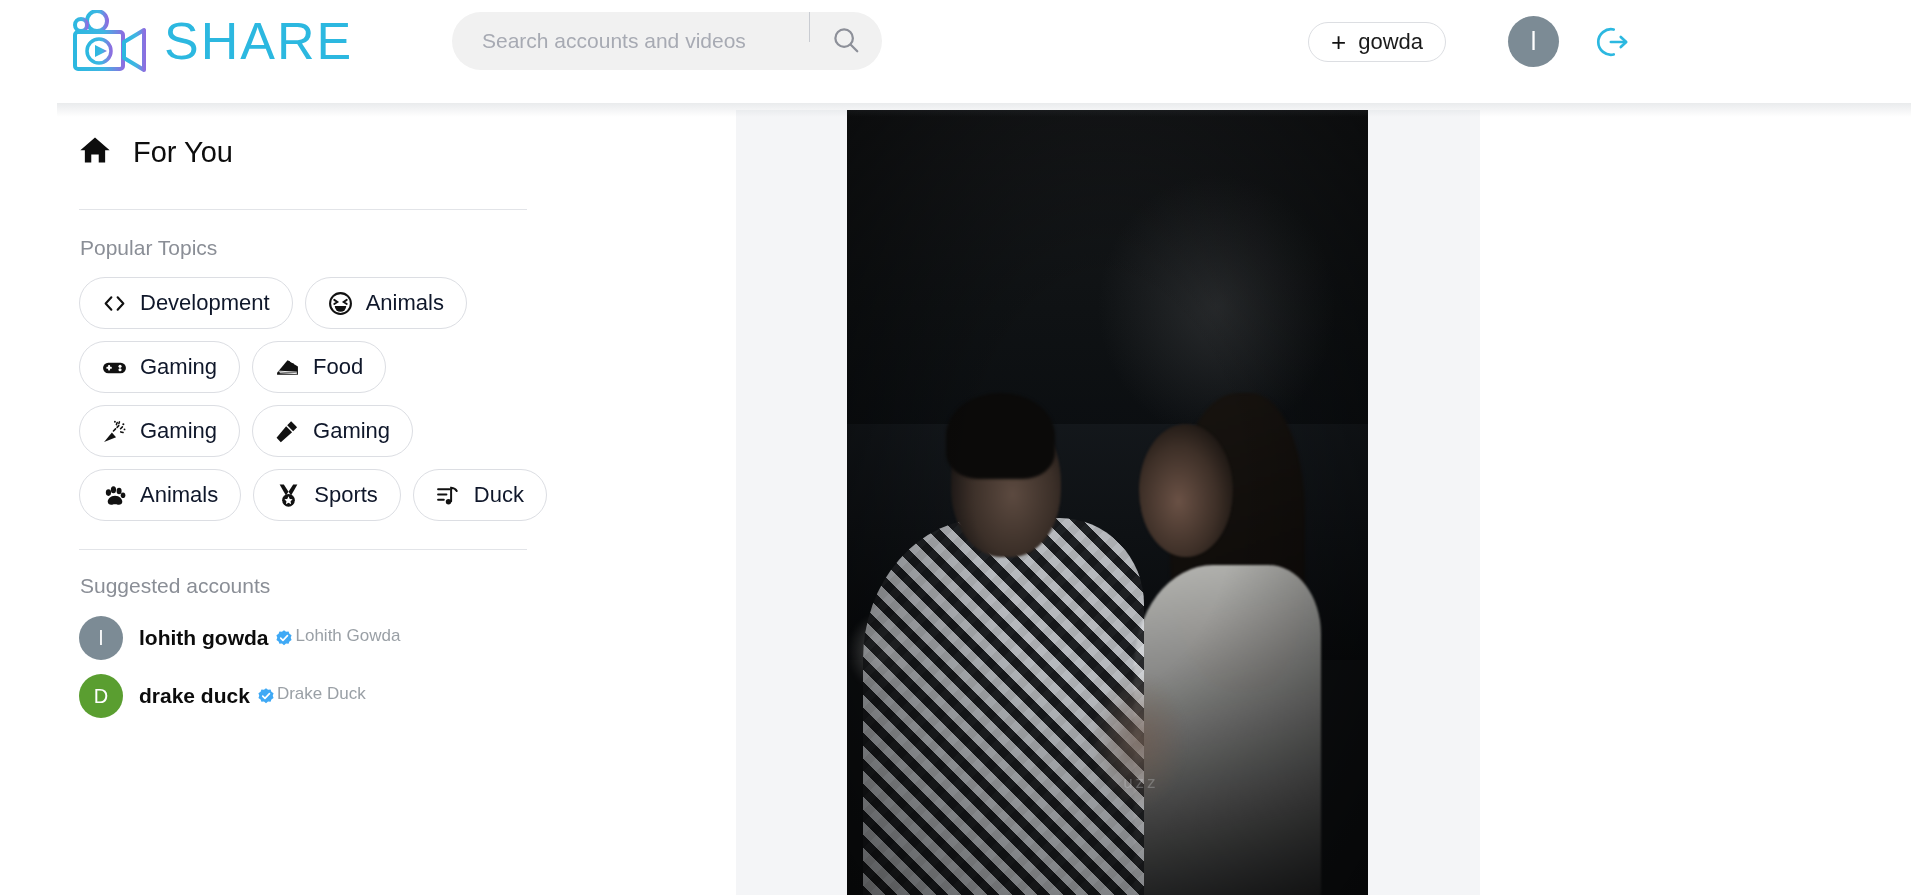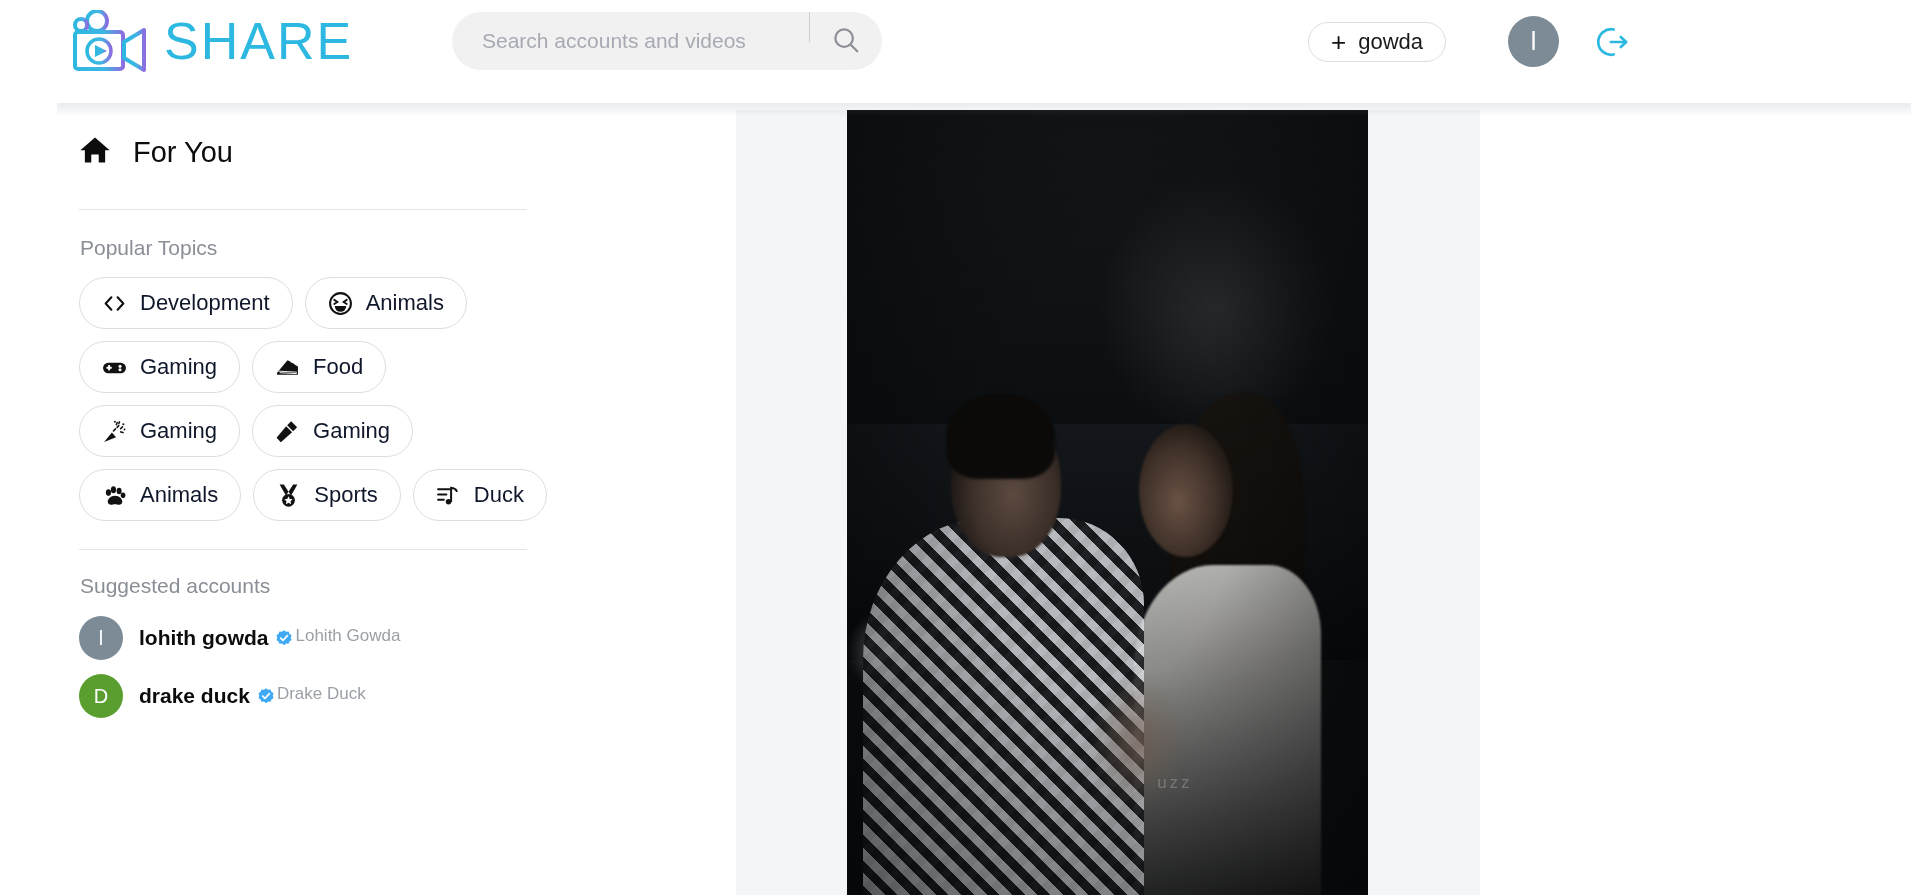--- a/index.html
+++ b/index.html
@@ -237,21 +237,20 @@
   }
   .vid-vignette {
     position: absolute; inset: 0;
     background: radial-gradient(ellipse at 50% 48%, rgba(0,0,0,0) 35%, rgba(0,0,0,0.55) 100%);
   }
   .vid-watermark {
     position: absolute; left: 53%; top: 84.5%;
     font-size: 17px; color: rgba(210,212,214,0.30);
     letter-spacing: 3px;
     font-family: "Liberation Sans", sans-serif;
-    margin-left: 34px;
   }
 </style>
 </head>
 <body>
 
 <div class="header">
 
   <div class="logo-wrap">
     <span class="logo-icon">
       <svg viewBox="0 0 82 62" xmlns="http://www.w3.org/2000/svg">

